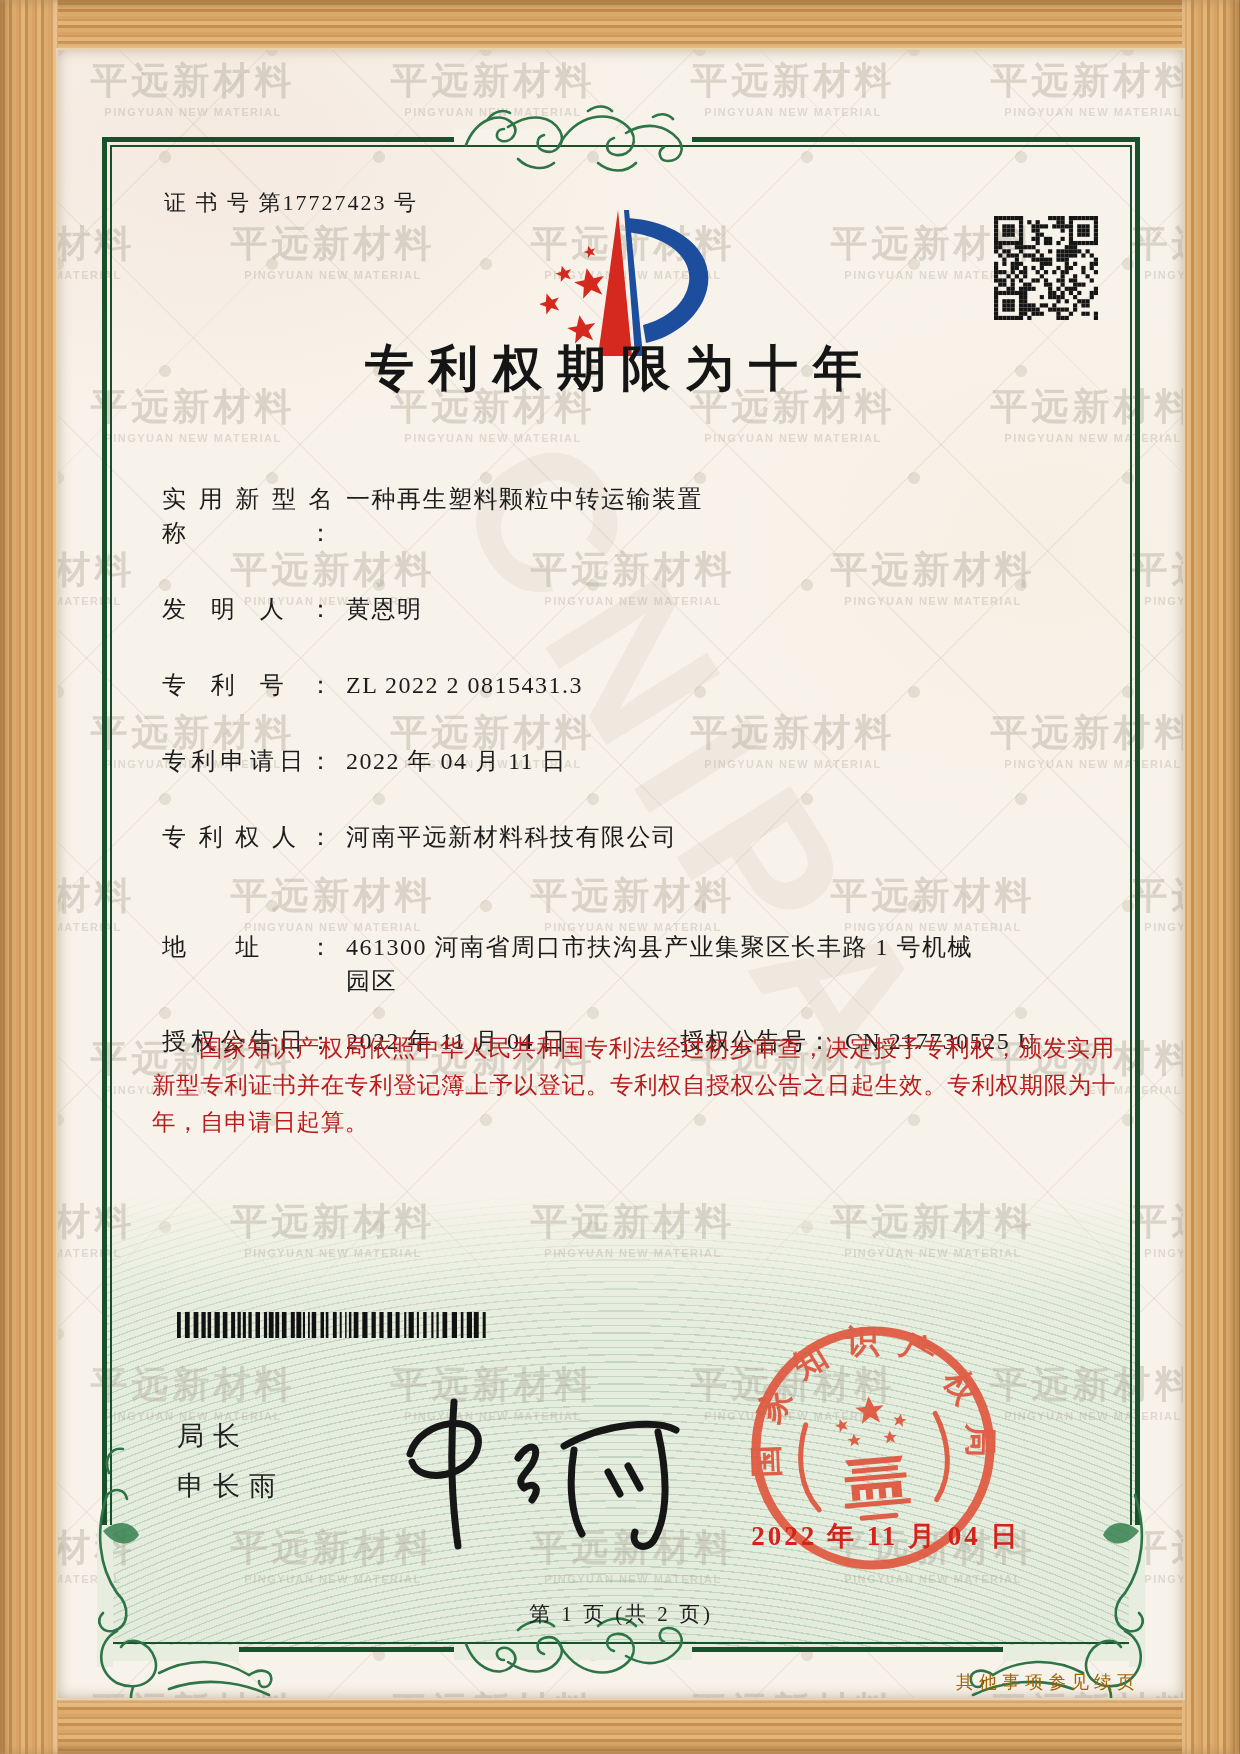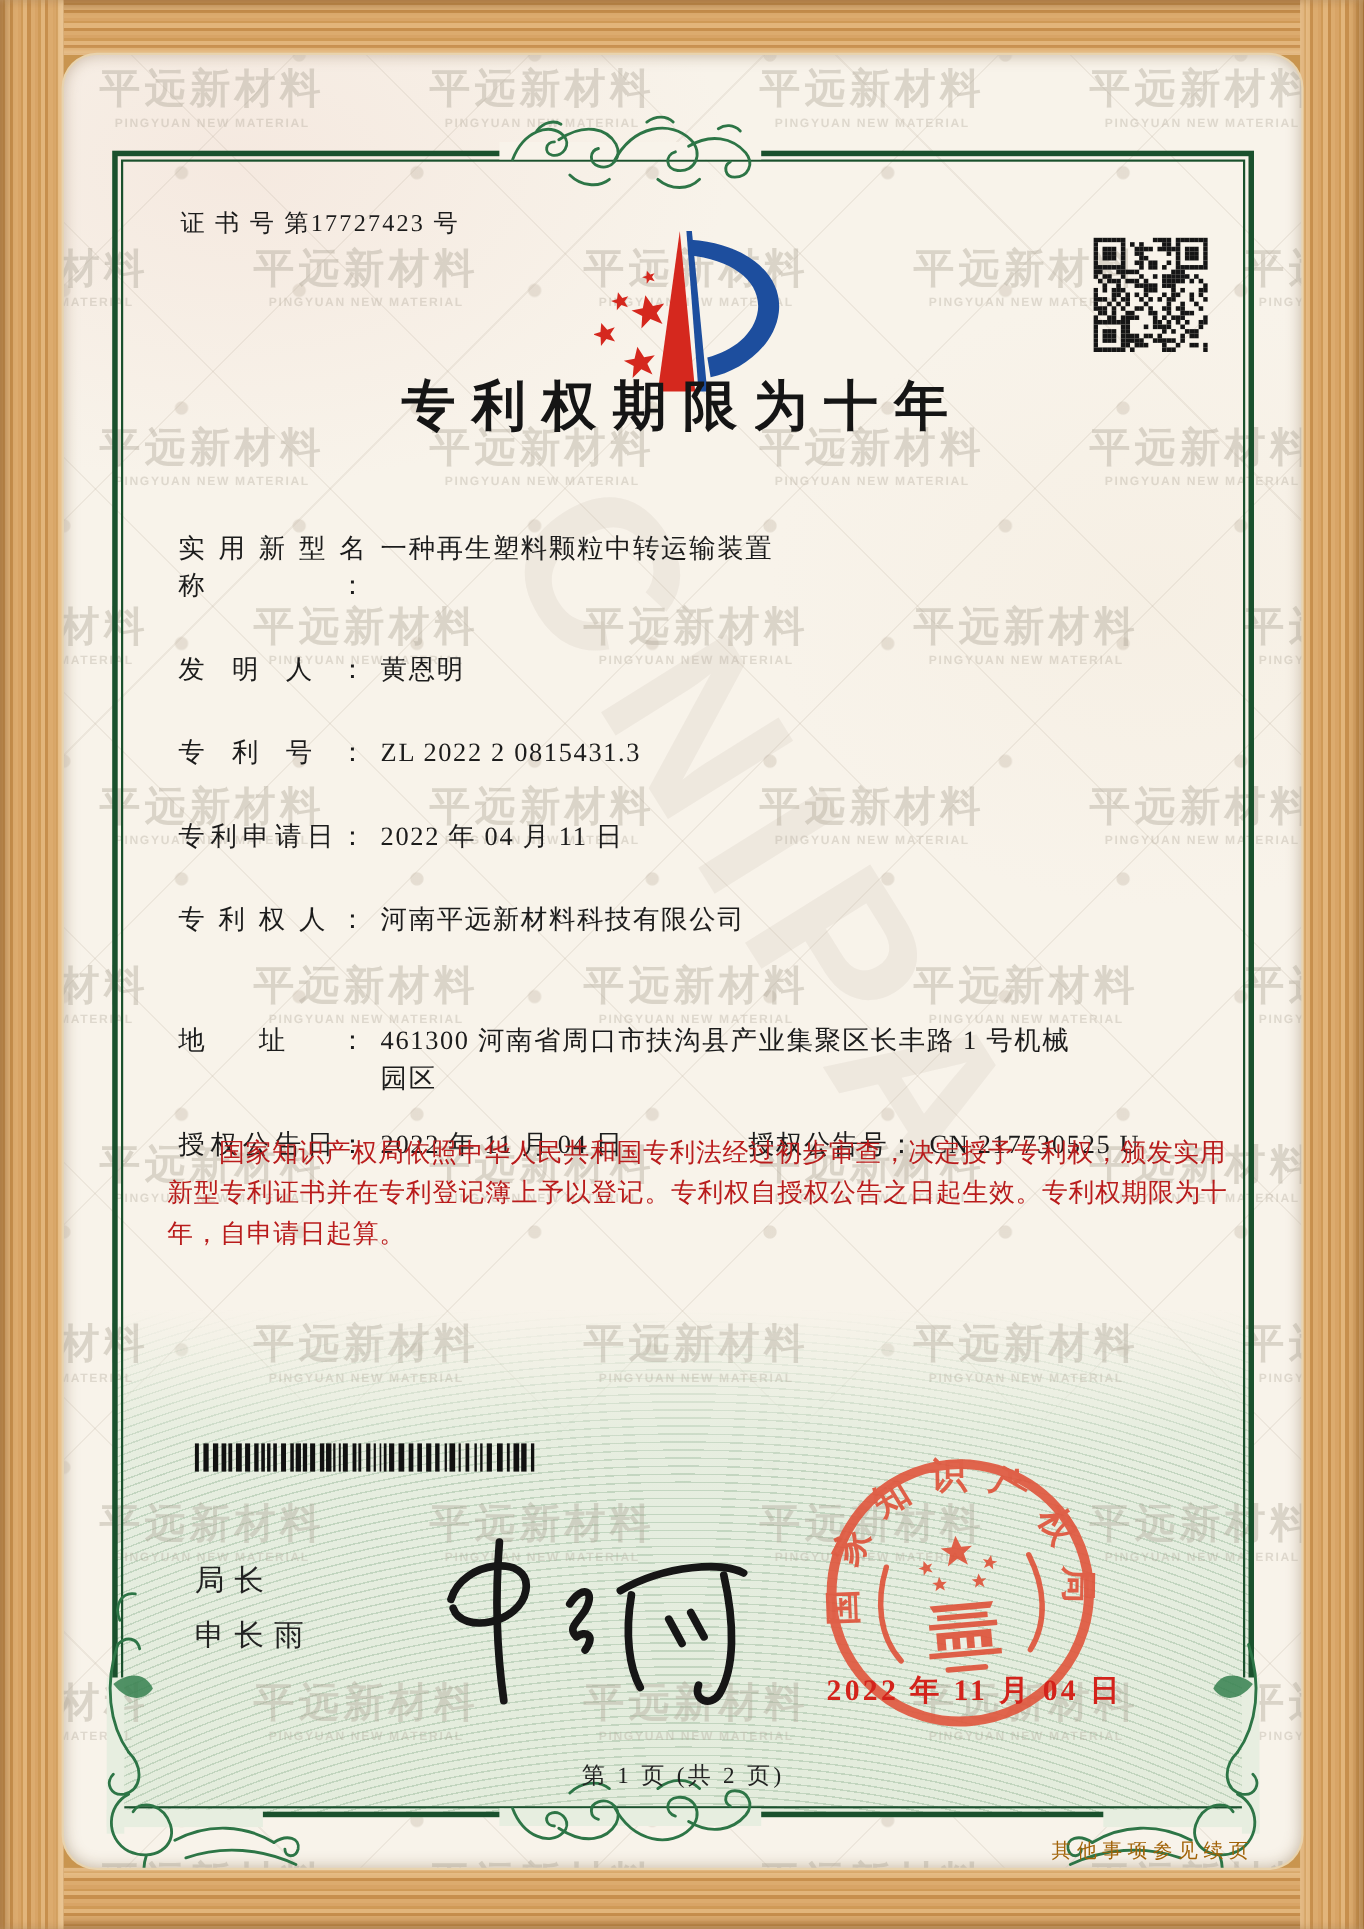--- a/index.html
+++ b/index.html
@@ -10,21 +10,21 @@
   .wood-top,.wood-bottom{position:absolute;left:0;right:0;
     background:repeating-linear-gradient(to bottom,#d8a466 0 3px,#cf9a57 3px 5px,#e2b57b 5px 9px,#c78f4d 9px 12px,#dcab6e 12px 16px);}
   .wood-top{top:0;height:50px;box-shadow:inset 0 6px 8px rgba(90,45,5,.35), inset 0 -4px 6px rgba(255,235,200,.4);}
   .wood-bottom{bottom:0;height:56px;box-shadow:inset 0 -6px 8px rgba(90,45,5,.35), inset 0 4px 6px rgba(255,235,200,.4);}
   .wood-left,.wood-right{position:absolute;top:0;bottom:0;width:58px;
     background:repeating-linear-gradient(to right,#d8a466 0 3px,#cf9a57 3px 5px,#e2b57b 5px 9px,#c78f4d 9px 12px,#dcab6e 12px 16px);}
   .wood-left{left:0;box-shadow:inset 6px 0 8px rgba(90,45,5,.35), inset -4px 0 6px rgba(255,235,200,.4);}
   .wood-right{right:0;box-shadow:inset -6px 0 8px rgba(90,45,5,.35), inset 4px 0 6px rgba(255,235,200,.4);}
   
   .paper{position:absolute;left:58px;top:50px;width:1125px;height:1648px;overflow:hidden;
-    background:#f8f3ea;box-shadow:inset 0 0 14px rgba(95,60,20,.35),0 0 0 2px #e8d3ae;border-radius:30px;}
+    background:#f8f3ea;box-shadow:inset 0 0 14px rgba(95,60,20,.35),0 0 0 2px #e8d3ae;}
   .paper-tint{position:absolute;inset:0;
     background:radial-gradient(640px 420px at 14% 6%, rgba(238,210,200,.30), transparent 70%),
                radial-gradient(500px 400px at 88% 30%, rgba(240,228,210,.25), transparent 70%);}
   
   .lattice{position:absolute;inset:0;
     background:
       radial-gradient(circle 7px at 50% 50%, rgba(198,186,170,.38) 0 5.5px, transparent 6.5px),
       radial-gradient(circle 7px at 50% 50%, rgba(198,186,170,.38) 0 5.5px, transparent 6.5px),
       repeating-linear-gradient(45deg, rgba(192,180,164,.20) 0 1.4px, transparent 1.4px 151px),
       repeating-linear-gradient(-45deg, rgba(192,180,164,.20) 0 1.4px, transparent 1.4px 151px);

